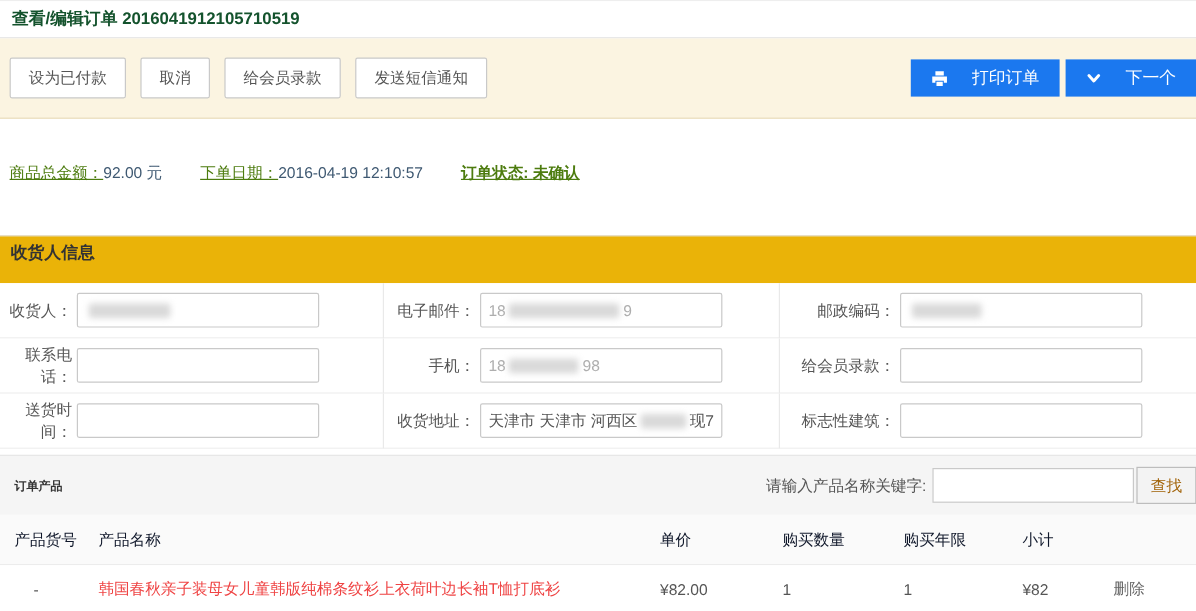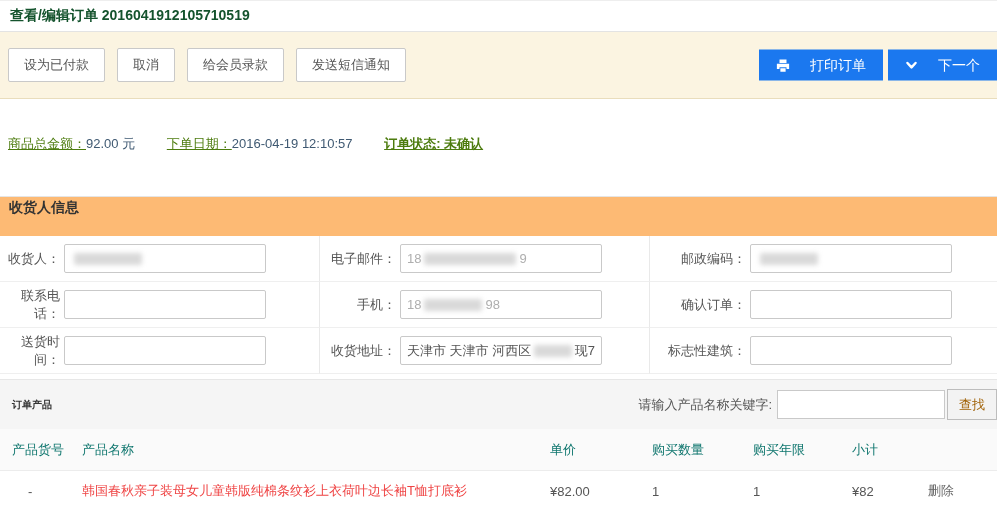--- a/index.html
+++ b/index.html
@@ -17,21 +17,21 @@
   .btn-blue { background:#1b78ef; color:#fff; border:none; border-radius:0; height:31px; padding:0 17px; font-size:14px; display:flex; align-items:center; gap:20px; cursor:pointer; font-family:inherit; }
 
   
   .summary { height:97px; background:#fff; padding:36px 8px 0; }
   .summary .grp { margin-right:28px; }
   .summary .lbl { color:#4d7c0f;text-decoration:underline; }
   .summary .val { color:#3f5972; }
   .summary .bold { font-weight:bold; }
 
   
-  .section-head { height:40px; background:#fdba74; border-top:1px solid #e5e5e5; display:flex; align-items:flex-start; padding:2px 9px; }
+  .section-head { height:40px; background:#eab308; border-top:1px solid #e5e5e5; display:flex; align-items:flex-end; padding:16px 9px; }
   .section-head .stitle { font-size:14px; font-weight:bold; color:#333; }
 
   
   .form-grid { display:grid; grid-template-columns:320px 330px 347px; background:#fff; }
   .fcell { height:46px; display:flex; align-items:center; border-bottom:1px solid #efefef; }
   .fcell.c1, .fcell.c2 { border-right:1px solid #e9e9e9; }
   .flabel { color:#555; text-align:right; margin-right:4px; flex:0 0 auto; }
   .c1 .flabel { width:60px; }
   .c2 .flabel { width:76px; }
   .c3 .flabel { width:96px; }
@@ -45,21 +45,21 @@
   
   .products-head { height:50px; background:#f5f5f5; border-top:1px solid #e7e7e7; display:flex; align-items:center; padding:0 0 0 12px; }
   .products-head .stitle { font-size:10px; font-weight:bold; color:#333; }
   .search-box { margin-left:auto; display:flex; align-items:center; }
   .search-box .slabel { color:#555; margin-right:5px; }
   .search-input { width:168px; height:29px; border:1px solid #c9c9c9; background:#fff; padding:0 6px; font-size:13px; font-family:inherit; }
   .search-btn { height:31px; margin-left:2px; padding:0 11px; background:#f3f3f3; border:1px solid #bdbdbd; color:#a16207; font-size:13px; cursor:pointer; font-family:inherit; }
 
   
   .trow { display:grid; grid-template-columns:70px 468px 102px 101px 99px 76px auto; align-items:center; padding-left:12px; }
-  .trow.head { height:42px; background:#fafafa; border-bottom:1px solid #ececec; color:#0f766e; }
+  .trow.head { height:42px; background:#fafafa; border-bottom:1px solid #ececec; color:#0f172a; }
   .trow.data { height:40px; background:#fff; color:#555; }
   .cell-sku { padding-left:16px; }
   .product-link { color:#ef4444; cursor:pointer; }
   .del-link { color:#666; cursor:pointer; }
 
   .icon { display:inline-flex; align-items:center; }
 </style>
 </head>
 <body>
 
@@ -139,21 +139,21 @@
     </div>
     <div class="fcell c2">
       <span class="flabel">手机：</span>
       <div class="tinput">
           <span class="val-faint">18</span>
           <span class="redact rw58"></span>
           <span class="val-faint">98</span>
         </div>
     </div>
     <div class="fcell c3">
-      <span class="flabel">确认订单：</span>
+      <span class="flabel">给会员录款：</span>
       <div class="tinput"></div>
     </div>
 
     <div class="fcell c1">
       <span class="flabel">送货时间：</span>
       <div class="tinput"></div>
     </div>
     <div class="fcell c2">
       <span class="flabel">收货地址：</span>
       <div class="tinput">

